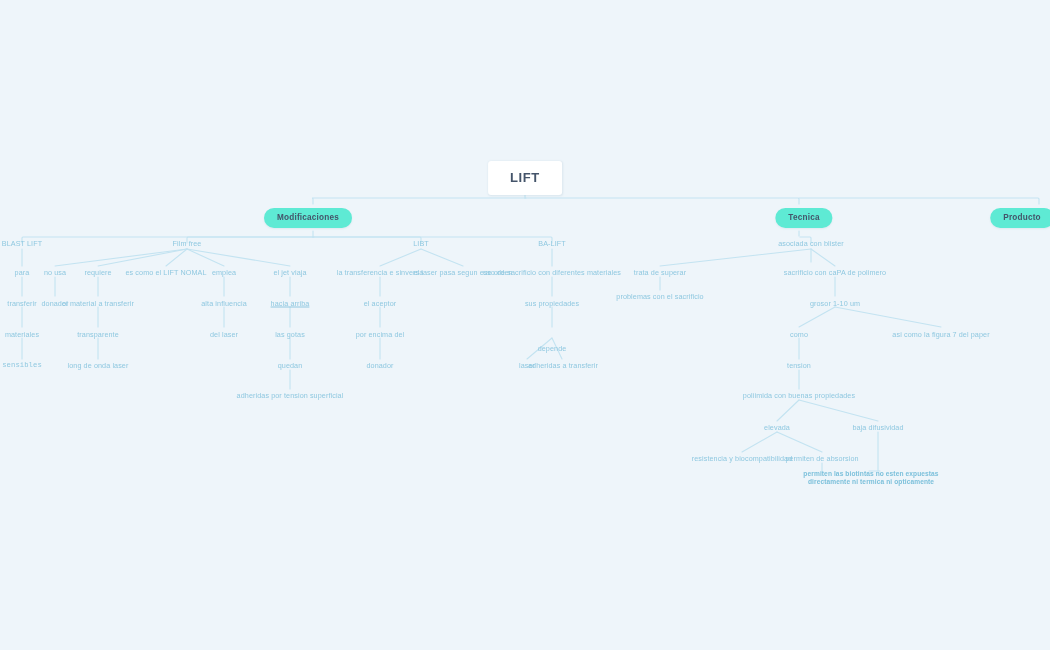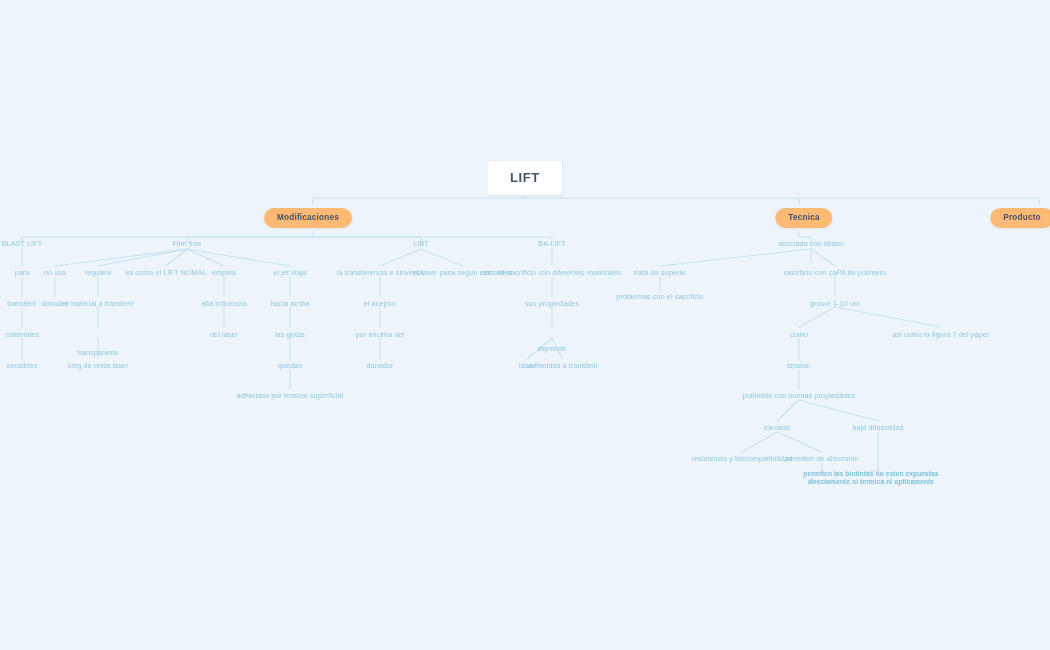--- a/index.html
+++ b/index.html
@@ -29,21 +29,21 @@
     color:#44546a;
     font-weight:bold;
     font-size:13px;
     letter-spacing:.6px;
     padding:9px 22px;
     border-radius:3px;
     box-shadow:0 1px 2px rgba(120,160,185,.18);
   }
   
   .node.branch{
-    background:#fdba74;
+    background:#5eead4;
     color:#44546a;
     font-weight:bold;
     font-size:8.2px;
     letter-spacing:.2px;
     padding:5px 13px;
     border-radius:14px;
     box-shadow:0 1px 2px rgba(120,160,185,.14);
   }
   
   .node.leafbold{color:#7cc0db;font-weight:bold;font-size:6.6px;}
@@ -135,35 +135,35 @@
   <div class="node root" style="left:525px;top:178px;">LIFT</div>
 
   <div class="node branch" style="left:308px;top:218px;">Modificaciones</div>
   <div class="node branch" style="left:804px;top:218px;">Tecnica</div>
   <div class="node branch" style="left:1022px;top:218px;">Producto</div>
 
   <div class="node" style="left:22px;top:243px;">BLAST LIFT</div>
   <div class="node" style="left:22px;top:272px;">para</div>
   <div class="node" style="left:22px;top:303px;">transferir</div>
   <div class="node" style="left:22px;top:334px;">materiales</div>
-  <div class="node" style="left:22px;top:365px;">sensibles</div>
+  <div class="node" style="left:22px;top:365px;font-family:Liberation Mono, monospace;">sensibles</div>
 
   <div class="node" style="left:187px;top:243px;">Film free</div>
   <div class="node" style="left:55px;top:272px;">no usa</div>
   <div class="node" style="left:55px;top:303px;">donador</div>
   <div class="node" style="left:98px;top:272px;">requiere</div>
   <div class="node" style="left:98px;top:303px;">el material a transferir</div>
-  <div class="node" style="left:98px;top:352px;">transparente</div>
+  <div class="node" style="left:98px;top:334px;">transparente</div>
   <div class="node" style="left:98px;top:365px;">long de onda laser</div>
   <div class="node" style="left:166px;top:272px;">es como el LIFT NOMAL</div>
   <div class="node" style="left:224px;top:272px;">emplea</div>
   <div class="node" style="left:224px;top:303px;">alta influencia</div>
   <div class="node" style="left:224px;top:334px;text-align:center;">del laser</div>
   <div class="node" style="left:290px;top:272px;">el jet viaja</div>
-  <div class="node" style="left:290px;top:303px;">hacia arriba</div>
+  <div class="node" style="left:290px;top:303px;text-decoration:underline;">hacia arriba</div>
   <div class="node" style="left:290px;top:334px;">las gotas</div>
   <div class="node" style="left:290px;top:365px;">quedan</div>
   <div class="node" style="left:290px;top:395px;">adheridas por tension superficial</div>
 
   <div class="node" style="left:421px;top:243px;">LIBT</div>
   <div class="node" style="left:380px;top:272px;">la transferencia e sinversa</div>
   <div class="node" style="left:380px;top:303px;">el aceptor</div>
   <div class="node" style="left:380px;top:334px;">por encima del</div>
   <div class="node" style="left:380px;top:365px;">donador</div>
   <div class="node" style="left:463px;top:272px;">el laser pasa segun ese orden</div>

